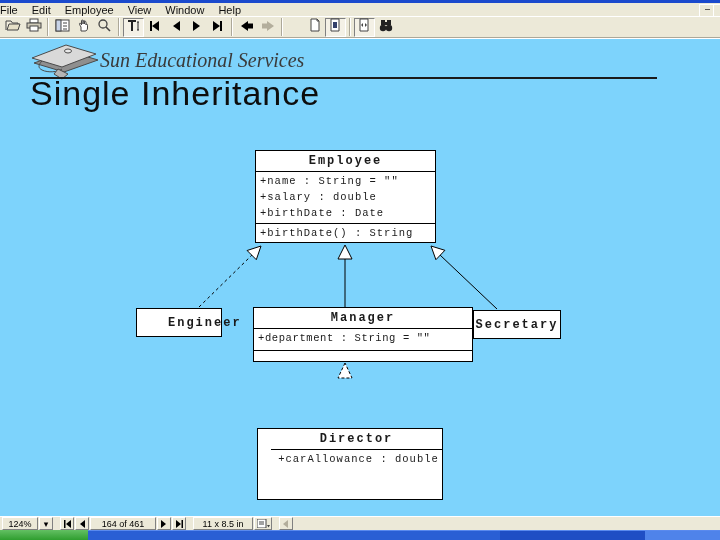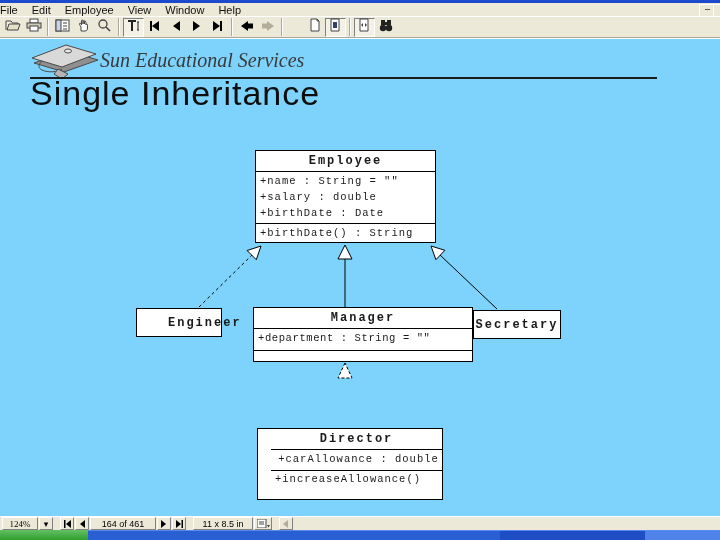--- a/index.html
+++ b/index.html
@@ -230,42 +230,39 @@
 
     <div class="uml-box" style="left:473px;top:271px;width:88px;height:29px;">
       <div class="uml-title" style="padding-top:7px;">Secretary</div>
     </div>
 
     <div class="uml-box" style="left:257px;top:389px;width:186px;height:72px;padding-left:13px;">
       <div class="uml-title">Director</div>
       <div class="uml-sec uml-attrs" style="height:18px;text-align:center;">
         <div class="uml-row">+carAllowance : double</div>
       </div>
-      <div class="uml-sec">
-        <div class="uml-row">+increaseAllowance()</div>
-      </div>
     </div>
 
     <svg class="overlay" width="720" height="477">
 
       <line x1="199" y1="268" x2="252" y2="216" stroke="#000" stroke-dasharray="3,3"></line>
       <polygon points="261,207 256.3,220.7 247.1,211.5" fill="#fff" stroke="#000"></polygon>
 
       <line x1="345" y1="268" x2="345" y2="220" stroke="#000"></line>
       <polygon points="345,206 338,220 352,220" fill="#fff" stroke="#000"></polygon>
 
       <line x1="497" y1="270" x2="440" y2="216" stroke="#000"></line>
       <polygon points="431,207 444.9,211.3 435.9,220.7" fill="#fff" stroke="#000"></polygon>
 
       <polygon points="345,324 338,339 352,339" fill="#fff" stroke="#000" stroke-dasharray="3,2"></polygon>
     </svg>
   </div>
 
   <div class="statusbar">
-    <span class="sb-box" style="width:28px;font-family:Liberation Serif, serif;">124%</span>
+    <span class="sb-box" style="width:28px;">124%</span>
     <span class="sb-btn">▾</span>
     <span class="sb-gap"></span>
     <span class="sb-btn">
         <svg width="9" height="8">
           <rect x="1" y="0" width="1.5" height="8" fill="#000"></rect>
           <polygon points="8,0 8,8 3,4" fill="#000"></polygon>
         </svg>
       </span>
     <span class="sb-btn">
         <svg width="8" height="8">

